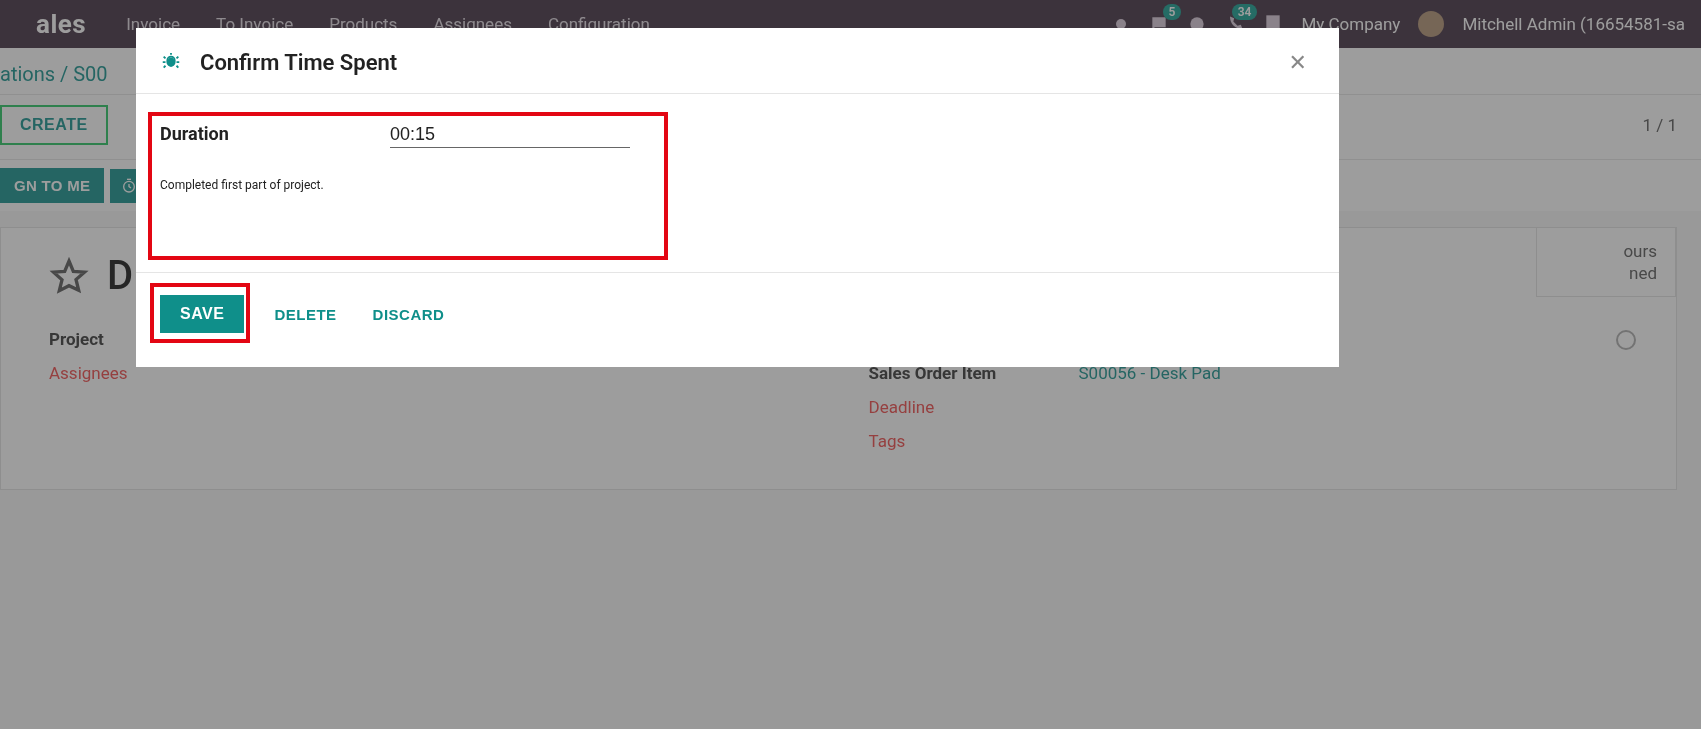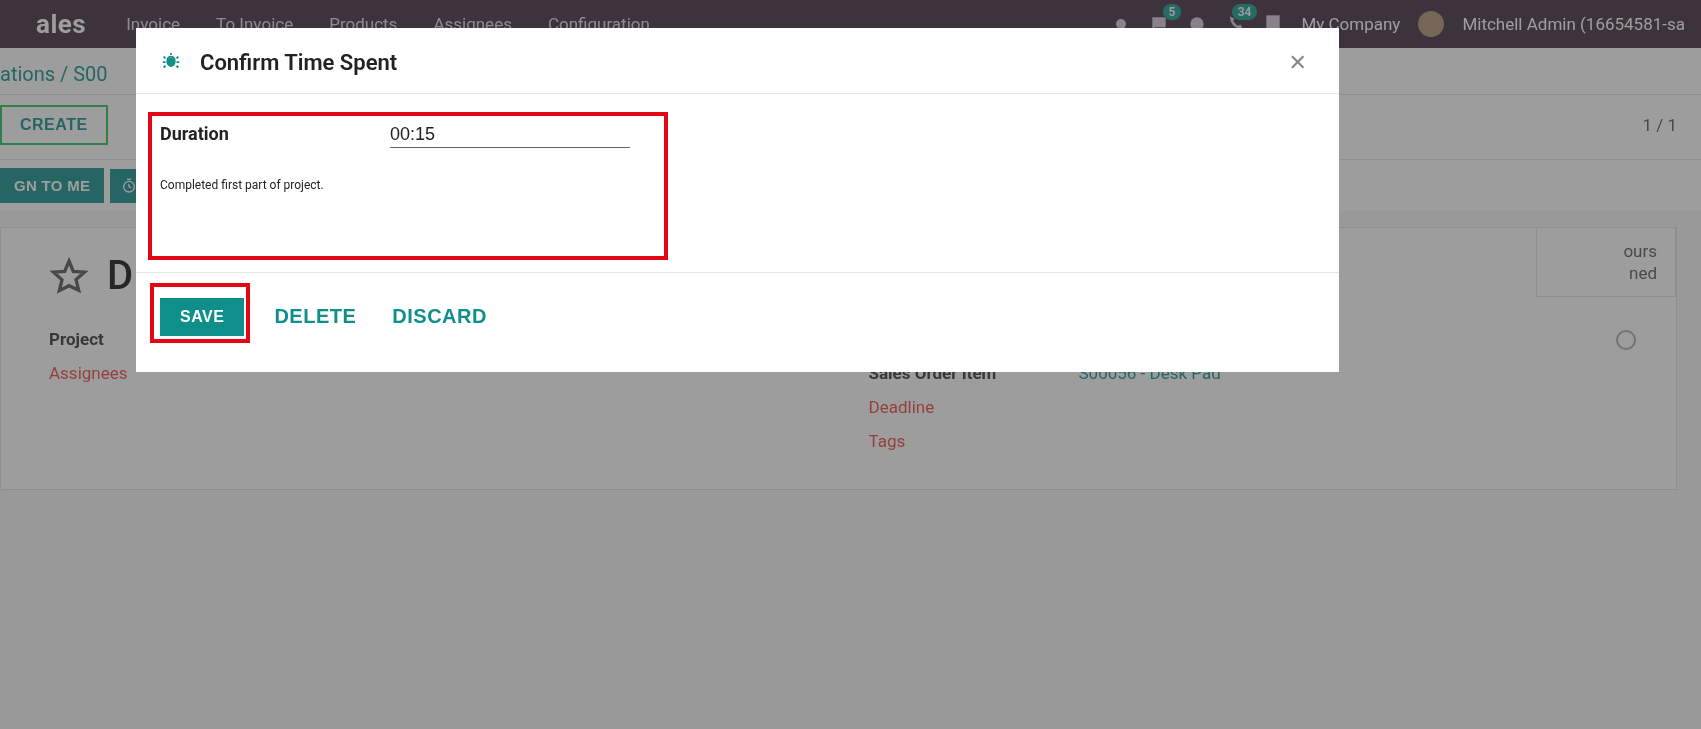--- a/index.html
+++ b/index.html
@@ -321,21 +321,21 @@
     font-size: 16px;
     font-weight: 700;
     letter-spacing: 0.5px;
     cursor: pointer;
   }
   .btn-link {
     background: none;
     border: none;
     color: #0f8f8a;
     font-weight: 700;
-    font-size: 20px;
+    font-size: 15px;
     letter-spacing: 0.5px;
     cursor: pointer;
     padding: 10px 6px;
   }
 </style>
 </head>
 <body>
 
 <div class="topbar">
   <span class="brand">ales</span>

